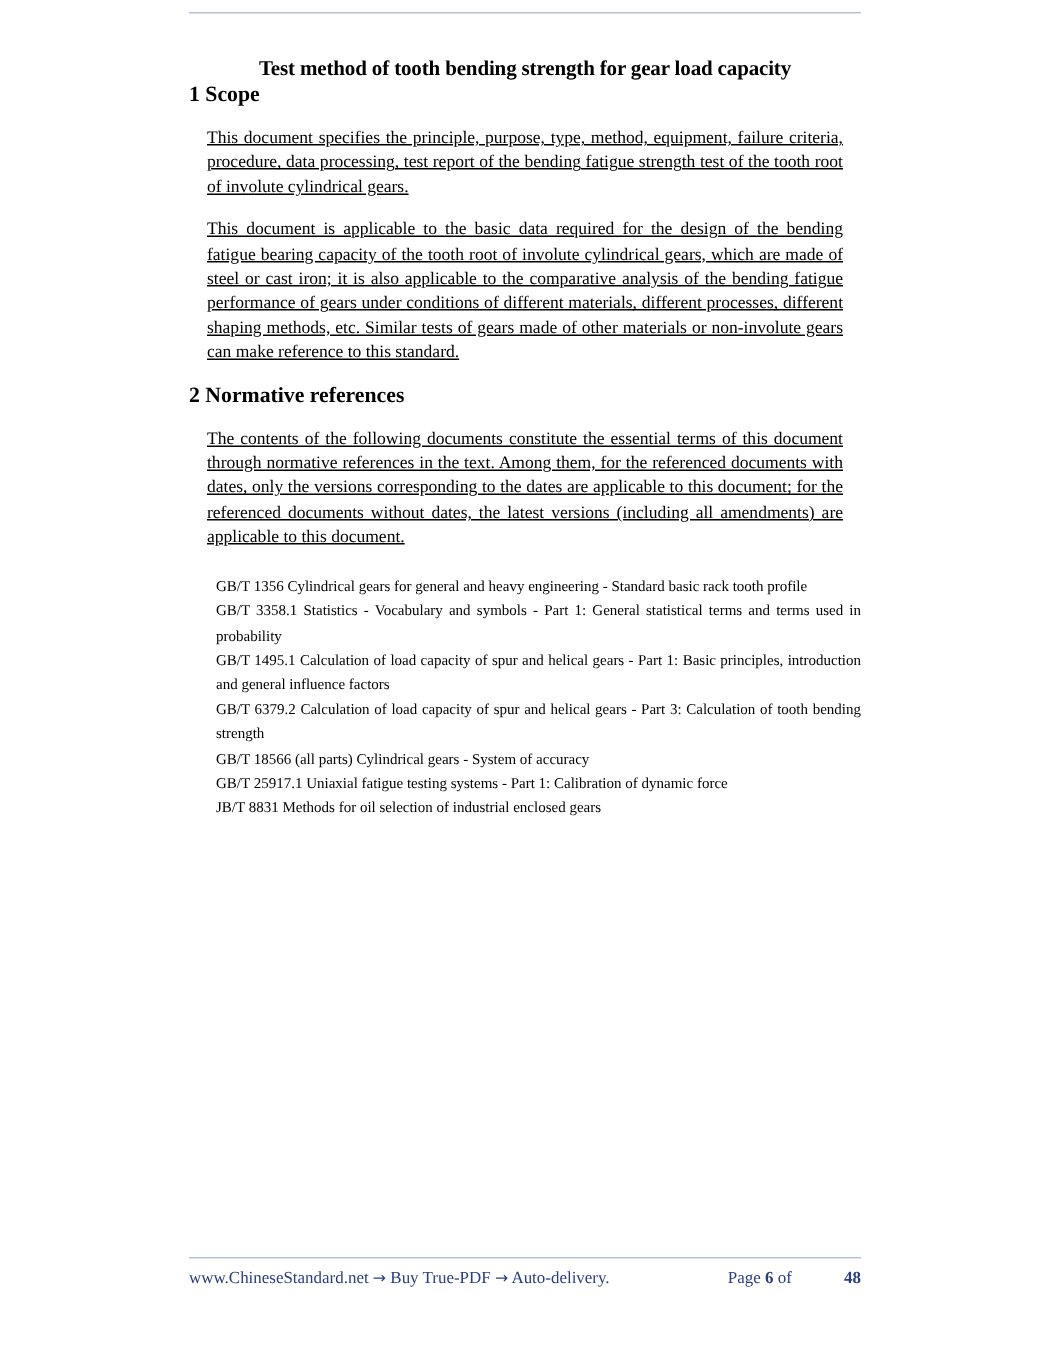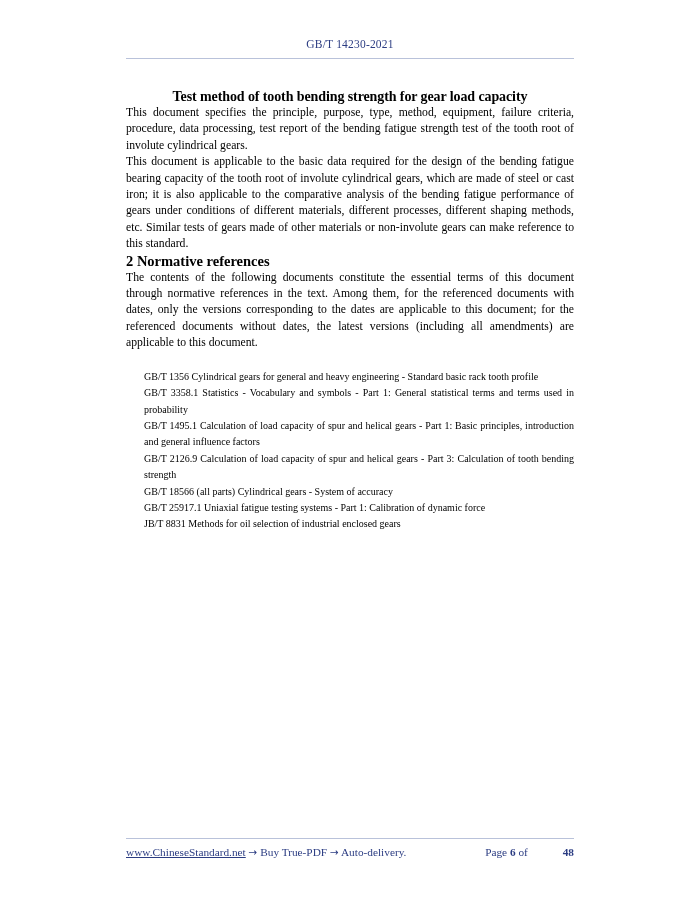--- a/index.html
+++ b/index.html
@@ -56,21 +56,22 @@
     margin: 0;
     padding: 0;
   }
   .sec1-heading { margin-top: 47px; }
   .sec2-heading { margin-top: 30px; }
 
   p.body-text {
     font-size: 11.7px;
     line-height: 16.4px;
     text-align: justify;
-    margin: 0;
+    margin: 12px;
+    text-decoration: underline;
   }
   .p-gap-1 { margin-top: 21px; }
   .p-gap-2 { margin-top: 17px; }
   .p-gap-3 { margin-top: 18px; }
 
   .ref-list {
     margin-top: 17px;
   }
   p.ref-item {
     font-size: 10px;
@@ -100,59 +101,56 @@
     justify-content: space-between;
     align-items: baseline;
     font-size: 11.3px;
     color: #2b3c82;
   }
   .footer-left {
     white-space: nowrap;
   }
   .footer-left .site {
     color: #2b3c82;
-    text-decoration: underline;
   }
   .footer-left .arrow {
     font-family: "DejaVu Sans", sans-serif;
     font-size: 10.5px;
   }
   .footer-right {
     white-space: nowrap;
   }
   .footer-right .pg-label { }
   .footer-right .pg-num { font-weight: bold; }
   .footer-right .pg-of { }
   .footer-right .pg-total { font-weight: bold; margin-left: 32px; }
 </style>
 </head>
 <body>
 
 <div class="page">
 
   <div class="content">
 
-    <div class="header">
-      <span>GB/T 14230-2021</span>
-    </div>
     <div class="header-rule"></div>
 
     <div class="doc-title">Test method of tooth bending strength for gear load capacity</div>
 
+    <h2 class="section-heading sec1-heading">1 Scope</h2>
     <p class="body-text p-gap-1">This document specifies the principle, purpose, type, method, equipment, failure criteria, procedure, data processing, test report of the bending fatigue strength test of the tooth root of involute cylindrical gears.</p>
     <p class="body-text p-gap-2">This document is applicable to the basic data required for the design of the bending fatigue bearing capacity of the tooth root of involute cylindrical gears, which are made of steel or cast iron; it is also applicable to the comparative analysis of the bending fatigue performance of gears under conditions of different materials, different processes, different shaping methods, etc. Similar tests of gears made of other materials or non-involute gears can make reference to this standard.</p>
 
     <h2 class="section-heading sec2-heading">2 Normative references</h2>
     <p class="body-text p-gap-3">The contents of the following documents constitute the essential terms of this document through normative references in the text. Among them, for the referenced documents with dates, only the versions corresponding to the dates are applicable to this document; for the referenced documents without dates, the latest versions (including all amendments) are applicable to this document.</p>
 
     <div class="ref-list">
       <p class="ref-item">GB/T 1356 Cylindrical gears for general and heavy engineering - Standard basic rack tooth profile</p>
       <p class="ref-item">GB/T 3358.1 Statistics - Vocabulary and symbols - Part 1: General statistical terms and terms used in probability</p>
       <p class="ref-item">GB/T 1495.1 Calculation of load capacity of spur and helical gears - Part 1: Basic principles, introduction and general influence factors</p>
-      <p class="ref-item">GB/T 2126.9 Calculation of load capacity of spur and helical gears - Part 3: Calculation of tooth bending strength</p>
+      <p class="ref-item">GB/T 6379.2 Calculation of load capacity of spur and helical gears - Part 3: Calculation of tooth bending strength</p>
       <p class="ref-item">GB/T 18566 (all parts) Cylindrical gears - System of accuracy</p>
       <p class="ref-item">GB/T 25917.1 Uniaxial fatigue testing systems - Part 1: Calibration of dynamic force</p>
       <p class="ref-item">JB/T 8831 Methods for oil selection of industrial enclosed gears</p>
     </div>
 
   </div>
 
   <div class="footer">
     <div class="footer-rule"></div>
     <div class="footer-row">

